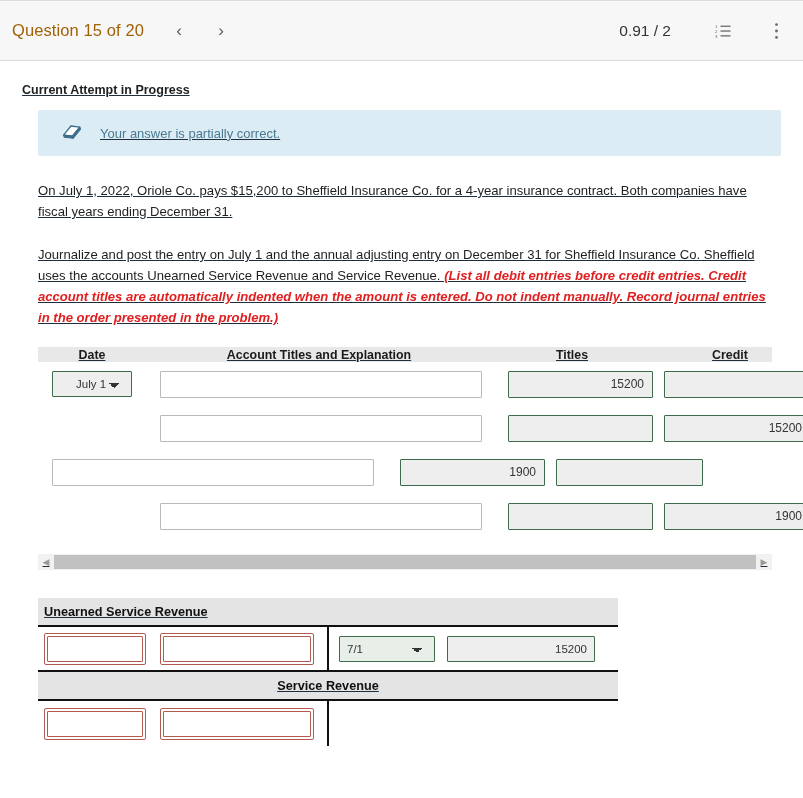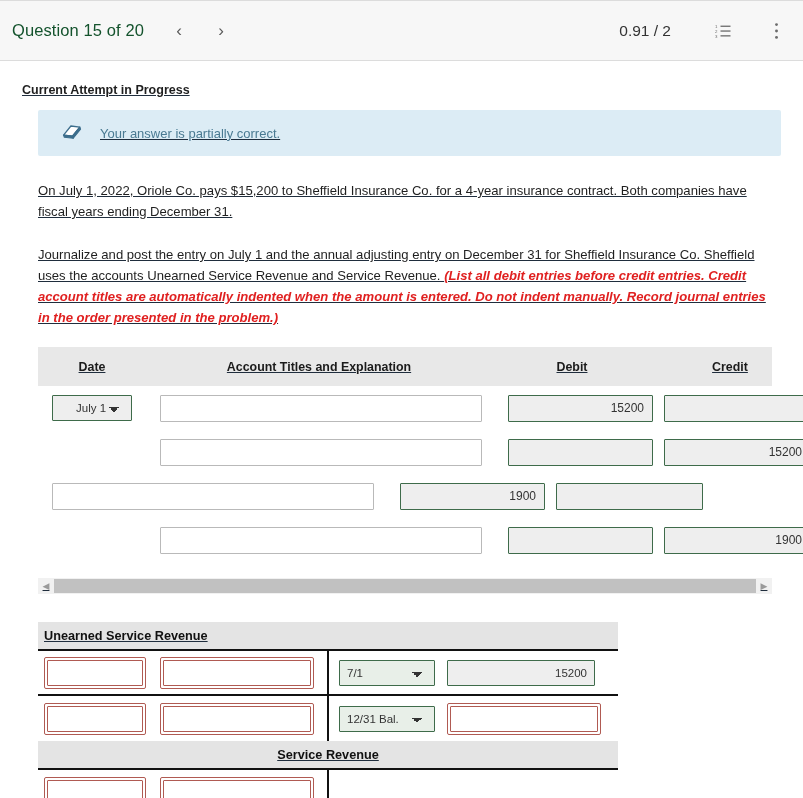--- a/index.html
+++ b/index.html
@@ -20,21 +20,21 @@
     height: 61px;
     background: #f7f7f7;
     border-bottom: 1px solid #dcdcdc;
     border-top: 1px solid #dcdcdc;
     display: flex;
     align-items: center;
     padding: 0 14px 0 12px;
   }
   #q-title {
     font-size: 16.5px;
-    color: #14532d;
+    color: #a16207;
     letter-spacing: .1px;
     white-space: nowrap;
   }
   .nav-arrow {
     font-size: 17px;
     color: #5a5a5a;
     width: 26px;
     text-align: center;
     line-height: 1;
     user-select:none;
@@ -97,21 +97,21 @@
   .instr {
     color: #e02020;
     font-style: italic;
     font-weight: bold;
   }
 
   
   #journal { margin: 19px 13px 0 20px; }
   #jhead {
     background: #e8e8e8;
-    height: 39px;
+    height: 15px;
     display: flex;
     align-items: center;
     font-size: 12.4px;
     font-weight: bold;
     color: #1b1b1b;
   }
   .col-date  { width: 108px; text-align: center; flex:none; }
   .col-acct  { width: 346px; text-align: center; flex:none; }
   .col-debit { width: 160px; text-align: center; flex:none; }
   .col-credit{ width: 156px; text-align: center; flex:none; }
@@ -296,21 +296,21 @@
   </div>
 
   <p class="para" id="para1">On July 1, 2022, Oriole Co. pays $15,200 to Sheffield Insurance Co. for a 4-year insurance contract. Both companies have fiscal years ending December 31.</p>
 
   <p class="para" id="para2"><span>Journalize and post the entry on July 1 and the annual adjusting entry on December 31 for Sheffield Insurance Co. Sheffield uses the accounts Unearned Service Revenue and Service Revenue. </span><span class="instr">(List all debit entries before credit entries. Credit account titles are automatically indented when the amount is entered. Do not indent manually. Record journal entries in the order presented in the problem.)</span></p>
 
   <div id="journal">
     <div id="jhead">
       <div class="col-date">Date</div>
       <div class="col-acct">Account Titles and Explanation</div>
-      <div class="col-debit">Debit</div>
+      <div class="col-debit">Titles</div>
       <div class="col-credit">Credit</div>
     </div>
 
     <div class="jrow">
       <div class="date-cell">
         <select class="date-sel"><option>July 1</option></select>
       </div>
       <div class="acct-cell">
         <input class="acct-in" type="text" value="" style="">
       </div>
@@ -389,56 +389,32 @@
       <div class="ta-right">
         <div class="ta-cell-3">
           <select class="ta-sel"><option>7/1</option></select>
         </div>
         <div class="ta-cell-4">
           <input class="ta-in" type="text" value="15200" style="">
         </div>
       </div>
     </div>
 
+
+    <div class="ta-title center">Service Revenue</div>
+
     <div class="ta-row">
       <div class="ta-left">
         <div class="ta-cell-1">
           <span class="err-wrap">
             <select class="ta-sel err"><option></option></select>
           </span>
         </div>
         <div class="ta-cell-2">
           <span class="err-wrap">
             <input class="ta-in blank" type="text" value="" style="">
           </span>
         </div>
       </div>
-      <div class="ta-right">
-        <div class="ta-cell-3">
-          <select class="ta-sel"><option>12/31 Bal.</option></select>
-        </div>
-        <div class="ta-cell-4">
-          <span class="err-wrap">
-            <input class="ta-in blank" type="text" value="" style="">
-          </span>
-        </div>
-      </div>
-    </div>
-
-    <div class="ta-title center">Service Revenue</div>
-
-    <div class="ta-row">
-      <div class="ta-left">
-        <div class="ta-cell-1">
-          <span class="err-wrap">
-            <select class="ta-sel err"><option></option></select>
-          </span>
-        </div>
-        <div class="ta-cell-2">
-          <span class="err-wrap">
-            <input class="ta-in blank" type="text" value="" style="">
-          </span>
-        </div>
-      </div>
     </div>
 
   </div>
 </div>
 
 </body></html>

